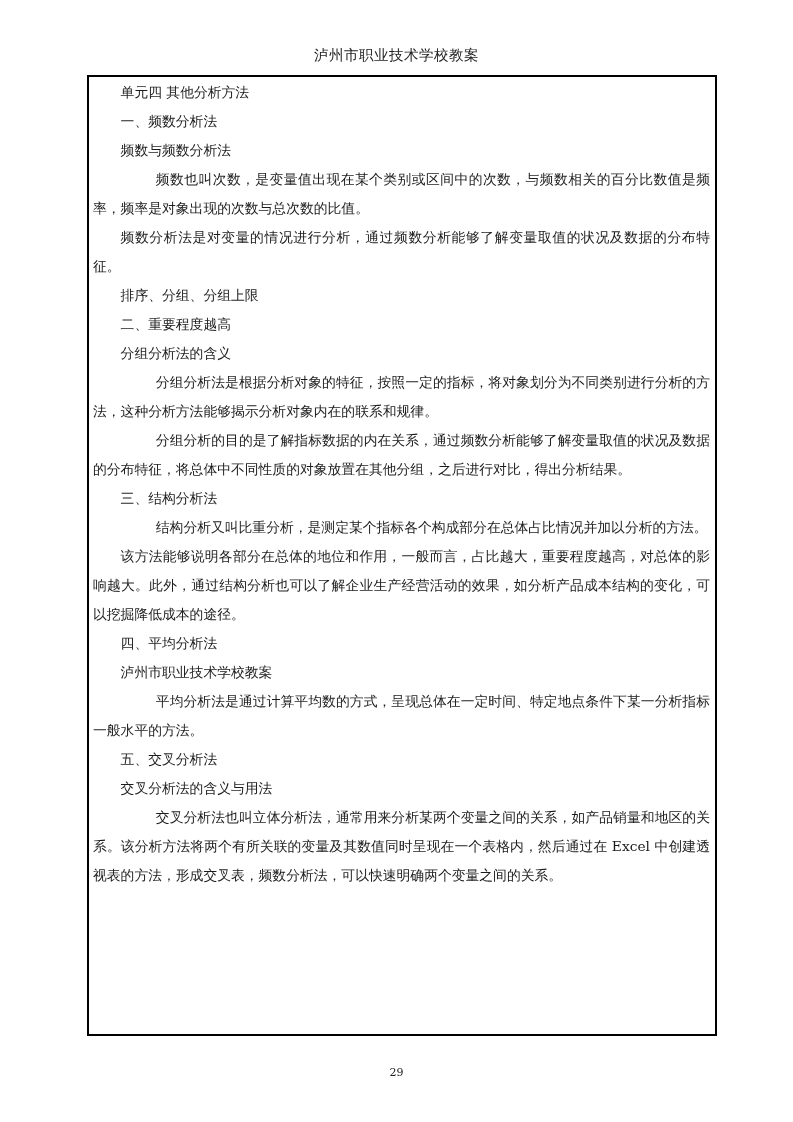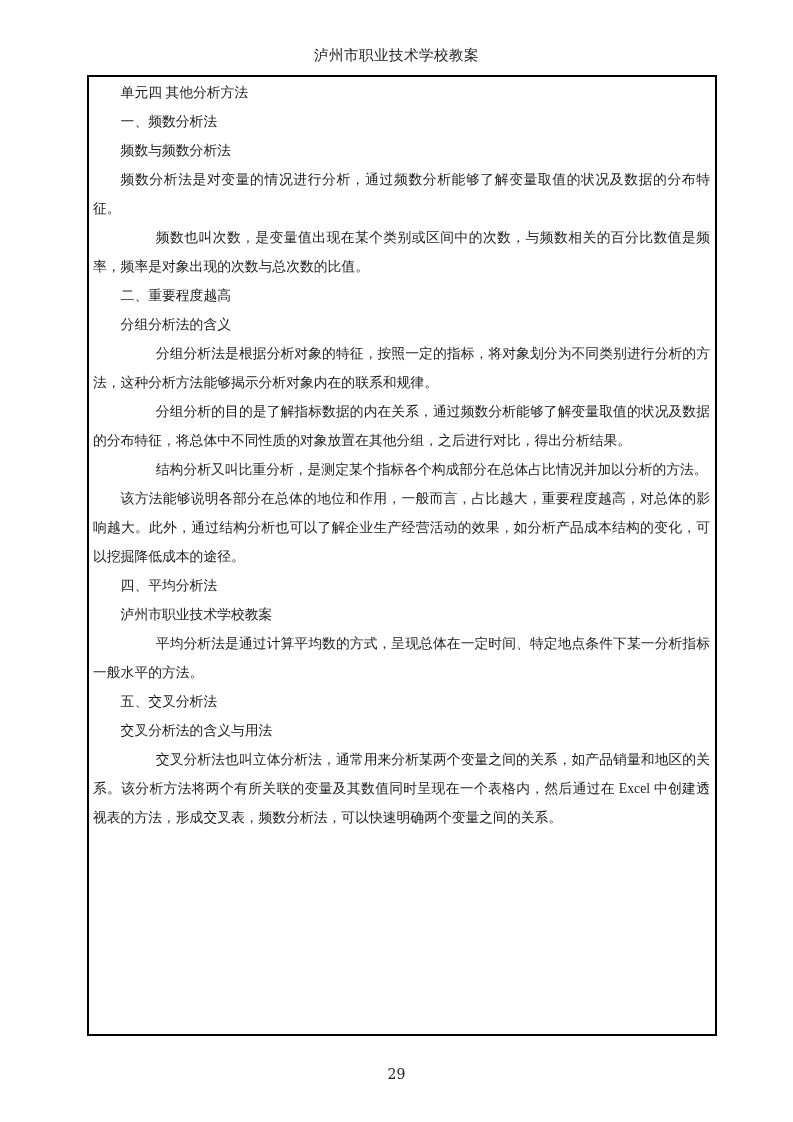--- a/index.html
+++ b/index.html
@@ -35,54 +35,55 @@
     box-sizing: border-box;
     padding: 1px 5px 0 4px;
     overflow: hidden;
   }
   .doc-body p.para {
     margin: 0;
     font-size: 13.8px;
     line-height: 29px;
     text-align: justify;
     color: #1c1c1c;
-    font-family: Liberation Serif, serif;
   }
   .doc-body p.std {
     text-indent: 2em;
   }
   .doc-body p.deep {
     text-indent: 4.55em;
   }
   .page-number {
     position: absolute;
     top: 1066px;
     left: 0;
     width: 100%;
     text-align: center;
-    font-size: 14px;
+    font-size: 11px;
     color: #222;
   }
 </style>
 </head>
 <body>
 
 <div class="header-title">泸州市职业技术学校教案</div>
 
 <div class="content-frame">
   <div class="doc-body">
       <p class="para std">单元四 其他分析方法</p>
       <p class="para std">一、频数分析法</p>
       <p class="para std">频数与频数分析法</p>
+      <p class="para deep">频数也叫次数，是变量值出现在某个类别或区间中的次数，与频数相关的百分比数值是频率，频率是对象出现的次数与总次数的比值。</p>
       <p class="para std">频数分析法是对变量的情况进行分析，通过频数分析能够了解变量取值的状况及数据的分布特征。</p>
-      <p class="para deep">频数也叫次数，是变量值出现在某个类别或区间中的次数，与频数相关的百分比数值是频率，频率是对象出现的次数与总次数的比值。</p>
+      <p class="para std">排序、分组、分组上限</p>
       <p class="para std">二、重要程度越高</p>
       <p class="para std">分组分析法的含义</p>
       <p class="para deep">分组分析法是根据分析对象的特征，按照一定的指标，将对象划分为不同类别进行分析的方法，这种分析方法能够揭示分析对象内在的联系和规律。</p>
       <p class="para deep">分组分析的目的是了解指标数据的内在关系，通过频数分析能够了解变量取值的状况及数据的分布特征，将总体中不同性质的对象放置在其他分组，之后进行对比，得出分析结果。</p>
+      <p class="para std">三、结构分析法</p>
       <p class="para deep">结构分析又叫比重分析，是测定某个指标各个构成部分在总体占比情况并加以分析的方法。</p>
       <p class="para std">该方法能够说明各部分在总体的地位和作用，一般而言，占比越大，重要程度越高，对总体的影响越大。此外，通过结构分析也可以了解企业生产经营活动的效果，如分析产品成本结构的变化，可以挖掘降低成本的途径。</p>
       <p class="para std">四、平均分析法</p>
       <p class="para std">泸州市职业技术学校教案</p>
       <p class="para deep">平均分析法是通过计算平均数的方式，呈现总体在一定时间、特定地点条件下某一分析指标一般水平的方法。</p>
       <p class="para std">五、交叉分析法</p>
       <p class="para std">交叉分析法的含义与用法</p>
       <p class="para deep">交叉分析法也叫立体分析法，通常用来分析某两个变量之间的关系，如产品销量和地区的关系。该分析方法将两个有所关联的变量及其数值同时呈现在一个表格内，然后通过在 Excel 中创建透视表的方法，形成交叉表，频数分析法，可以快速明确两个变量之间的关系。</p>
     </div>
 </div>

